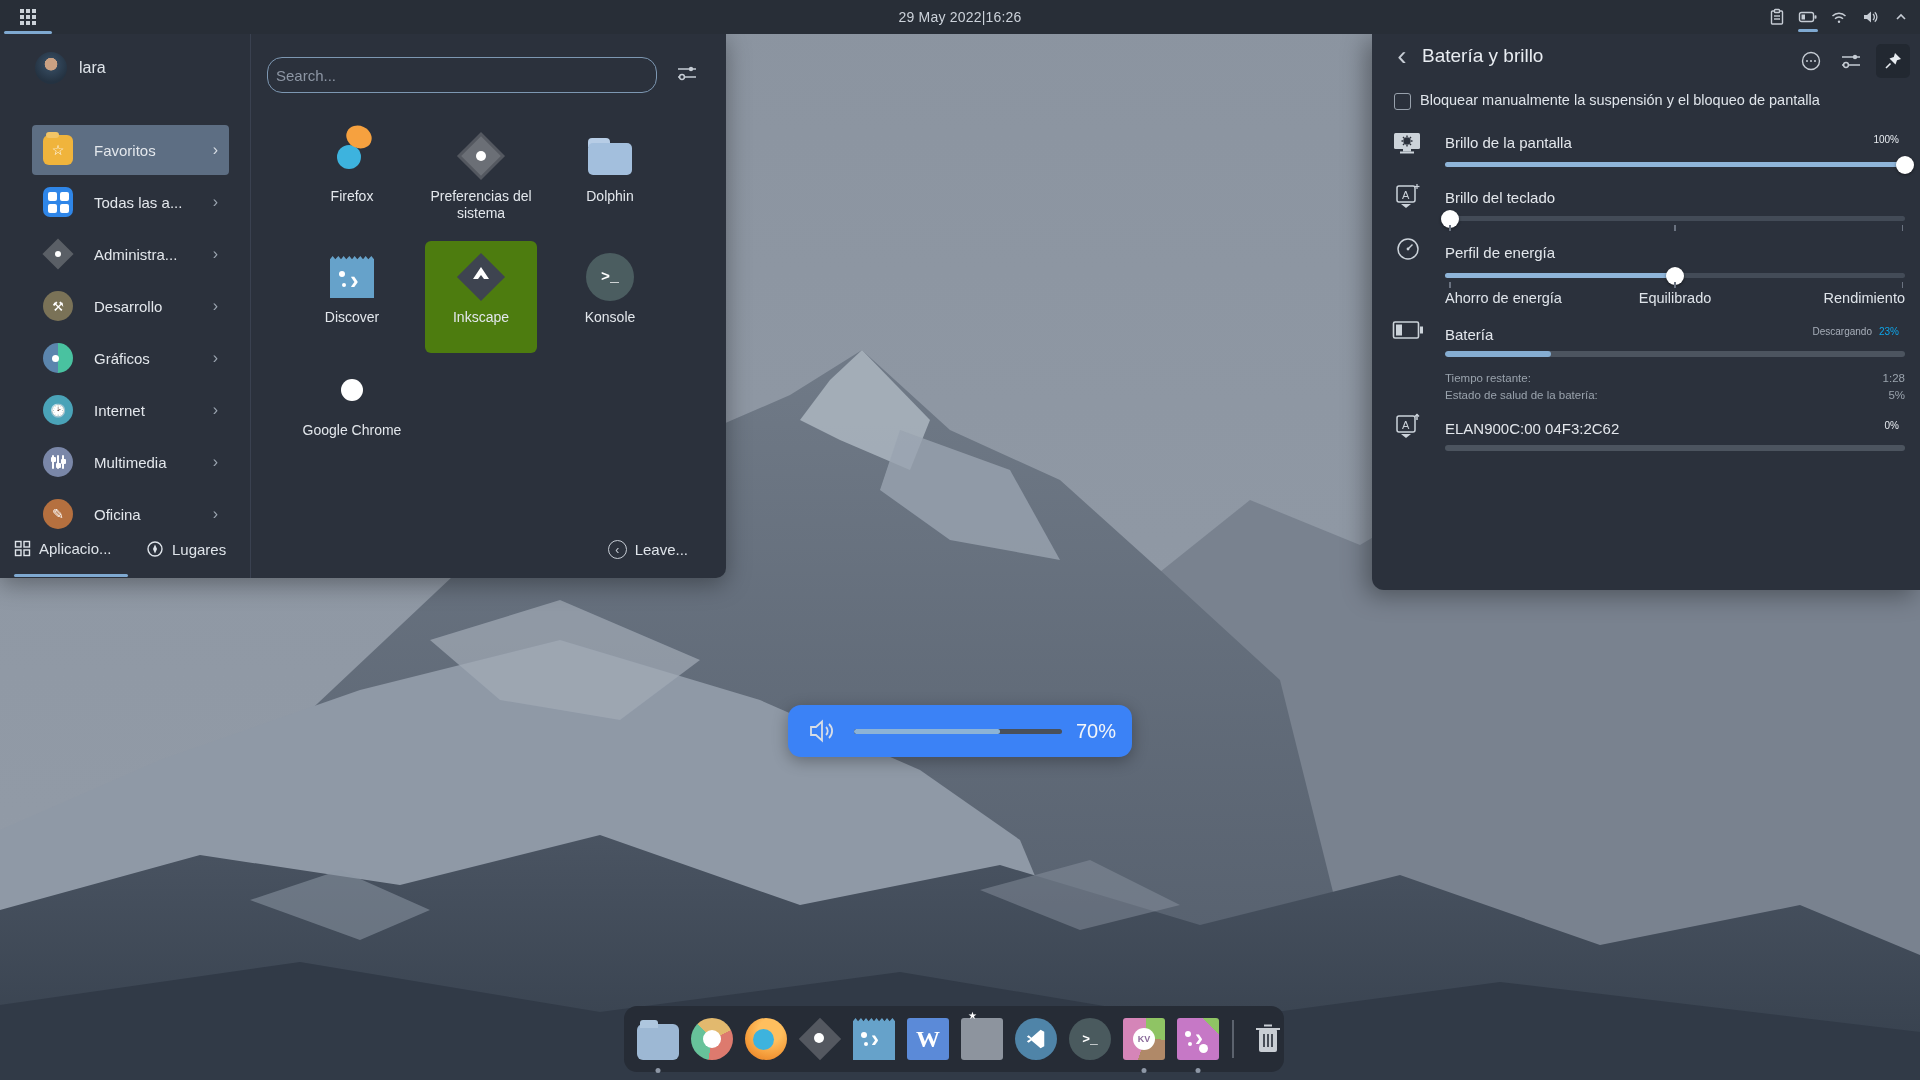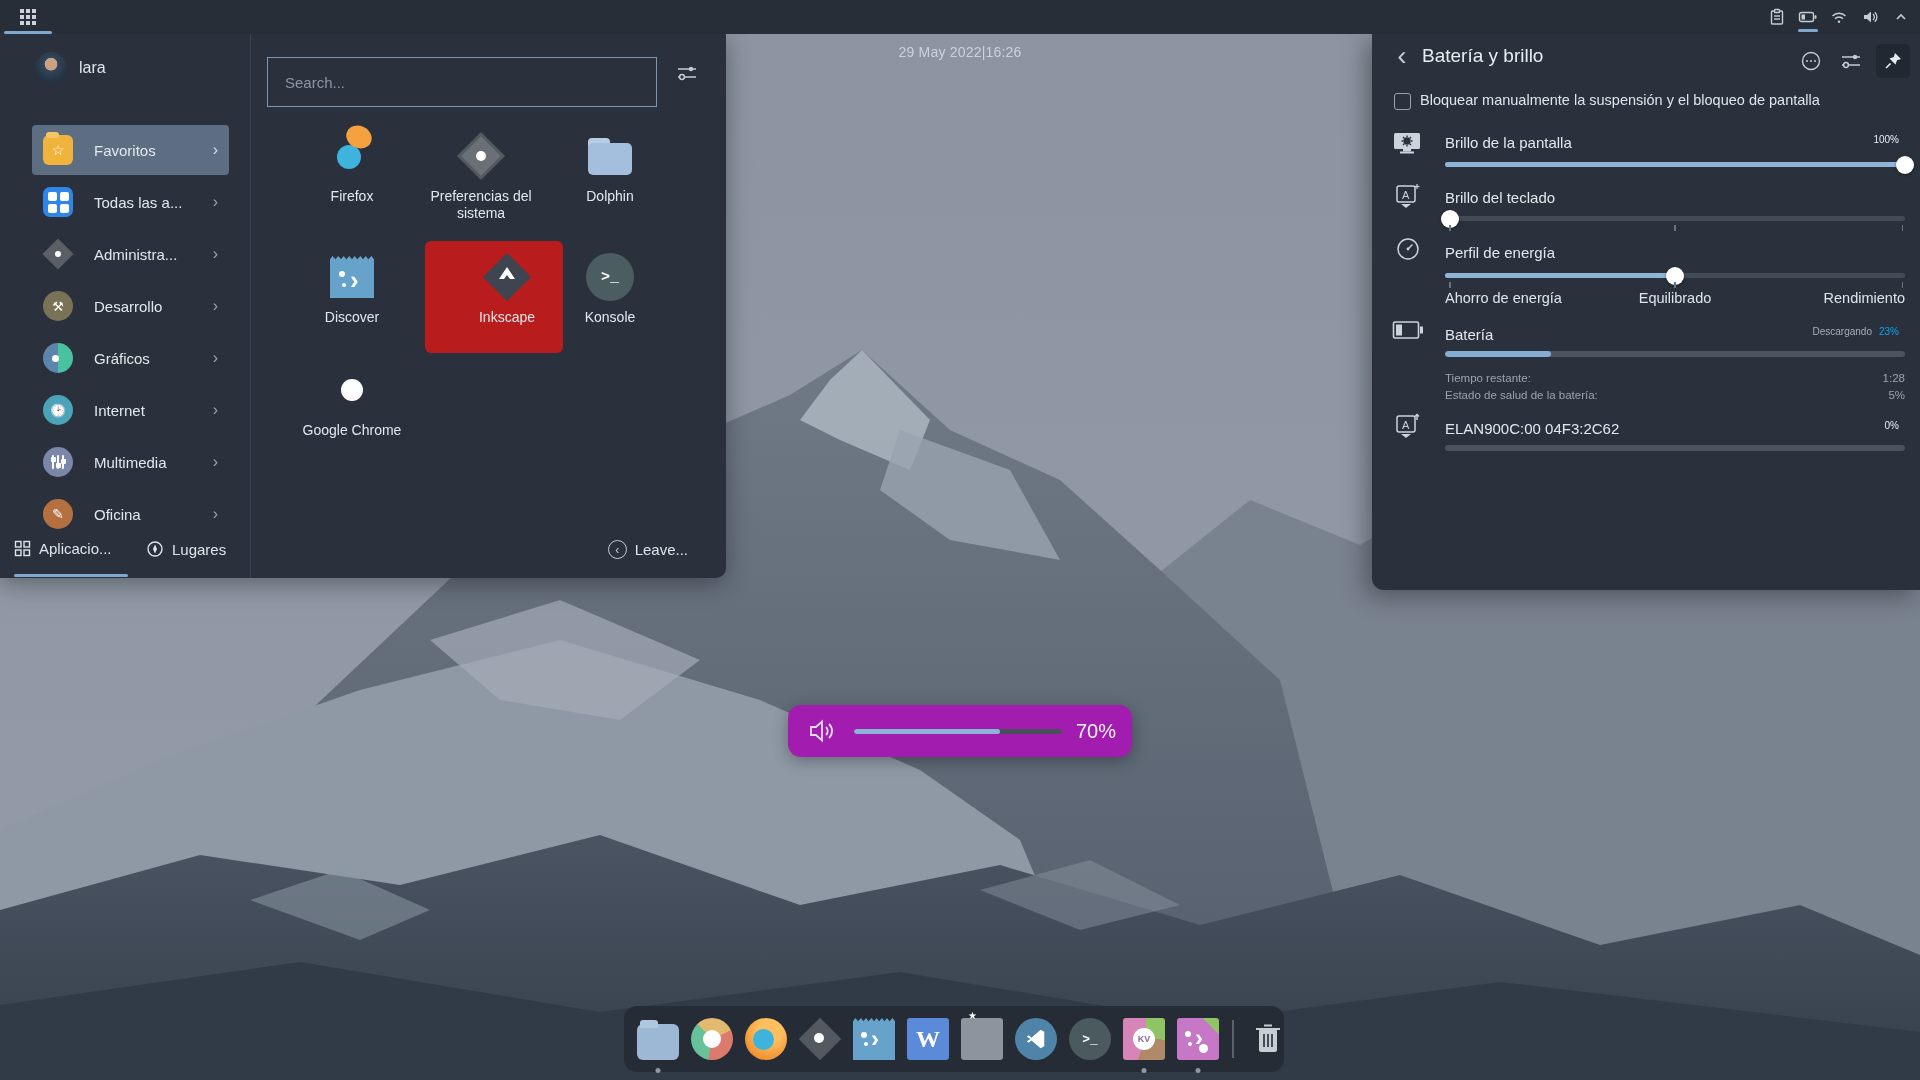--- a/index.html
+++ b/index.html
@@ -11,21 +11,21 @@
   
   #wallpaper{left:0;top:0;width:1920px;height:1080px;}
 
   
   #top-panel{left:0;top:0;width:1920px;height:34px;background:#282e37;z-index:40;}
   #launcher-btn{left:0;top:0;width:56px;height:34px;display:flex;align-items:center;justify-content:center;}
   #launcher-btn .grid9{display:grid;grid-template-columns:repeat(3,4px);grid-gap:2px;}
   #launcher-btn .grid9 i{width:4px;height:4px;background:#ccd2d9;}
   #launcher-underline{left:4px;top:31px;width:48px;height:3px;background:#7fa9d1;border-radius:2px;}
   #clock{left:0;top:0;width:1920px;height:34px;display:flex;align-items:center;justify-content:center;
-         color:#ccd2da;font-size:14px;letter-spacing:.2px;margin-top:35px;}
+         color:#ccd2da;font-size:14px;letter-spacing:.2px;}
   #tray{right:6px;top:0;height:34px;display:flex;align-items:center;gap:5px;z-index:41;}
   .tray-ic{width:26px;height:30px;display:flex;align-items:center;justify-content:center;position:relative;color:#c6ccd4;}
   .tray-underline{position:absolute;left:3px;bottom:0;width:20px;height:3px;background:#7fa9d1;border-radius:2px;}
 
   
   #launcher{left:0;top:34px;width:726px;height:544px;background:#2b313c;z-index:30;
             border-radius:0 0 10px 0;box-shadow:0 6px 24px rgba(0,0,0,.35);}
   #launcher .vdiv{left:250px;top:0;width:1px;height:544px;background:#3a4150;}
   #user-row{left:35px;top:18px;display:flex;align-items:center;gap:12px;}
   #avatar{width:32px;height:32px;border-radius:50%;overflow:hidden;
@@ -56,29 +56,29 @@
   .ci-gfx{background:linear-gradient(90deg,#5b85ad 50%,#49c2a0 50%);position:relative;}
   .ci-gfx:after{content:"";position:absolute;left:9px;top:12px;width:7px;height:7px;background:#fff;border-radius:50%;}
   .ci-net{background:#4aa3b8;font-size:13px;}
   .ci-mm{background:#7a87a8;display:flex;gap:3px;align-items:center;justify-content:center;}
   .ci-mm i{width:2px;height:14px;background:#fff;position:relative;border-radius:1px;}
   .ci-mm i:after{content:"";position:absolute;left:-1.5px;width:5px;height:5px;background:#fff;border-radius:1px;}
   .ci-mm i:nth-child(1):after{top:2px;} .ci-mm i:nth-child(2):after{top:8px;} .ci-mm i:nth-child(3):after{top:4px;}
   .ci-off{background:#b5703f;font-size:14px;}
 
   
-  #search-box{left:267px;top:23px;width:390px;height:50px;border:1px solid #7d97b2;border-radius:0;
-              background:transparent;color:#dfe4ea;font-size:15px;padding:0 17px;outline:none;box-sizing:border-box;
+  #search-box{left:267px;top:23px;width:390px;height:36px;border:1px solid #7d97b2;border-radius:15px;
+              background:transparent;color:#dfe4ea;font-size:15px;padding:0 8px;outline:none;box-sizing:border-box;
               font-family:"Liberation Sans",sans-serif;}
   #search-box::placeholder{color:#8d96a4;}
   #search-filter{left:676px;top:29px;color:#c6ccd4;}
 
   
   .tile{position:absolute;width:112px;height:112px;border-radius:6px;display:flex;flex-direction:column;align-items:center;}
-  .tile.sel{background:#b91c1c;padding-left:26px;}
+  .tile.sel{background:#4d7c0f;}
   .tile .aicon{margin-top:12px;width:48px;height:48px;position:relative;flex:none;}
   .tile .alabel{margin-top:8px;color:#e3e7ec;font-size:14px;text-align:center;line-height:17px;width:108px;}
 
   
   .ai-firefox{width:48px;height:48px;border-radius:50%;background:radial-gradient(circle at 60% 30%,#ffbf5e 0 30%,#f6a13f 60%,#e4761b 100%);position:relative;overflow:hidden;}
   .ai-firefox:after{content:"";position:absolute;left:9px;top:13px;width:24px;height:24px;border-radius:50%;background:#3db3de;}
   .ai-firefox:before{content:"";position:absolute;left:18px;top:-6px;width:26px;height:22px;border-radius:50%;background:#f6a13f;transform:rotate(25deg);z-index:1;}
   .ai-syssettings{position:relative;}
   .ai-syssettings:before{content:"";position:absolute;left:7px;top:7px;width:34px;height:34px;background:#545860;transform:rotate(45deg);}
   .ai-syssettings:after{content:"";position:absolute;left:10px;top:10px;width:28px;height:28px;background:#6b6f76;transform:rotate(45deg);}
@@ -132,21 +132,21 @@
   .tick{position:absolute;top:9px;width:1.5px;height:6px;background:#6a7280;}
   .plabel{position:absolute;font-size:14.5px;color:#dfe4ea;}
   .bar{position:absolute;left:73px;width:460px;height:6px;border-radius:3px;background:#4c545f;overflow:hidden;}
   .bar .bfill{height:6px;border-radius:3px;background:#85add2;}
   .dimlabel{position:absolute;left:73px;font-size:11.5px;color:#9aa3ad;}
   .dimvalue{position:absolute;right:15px;font-size:11.5px;color:#9aa3ad;text-align:right;}
   #bat-status{color:#a7aeb9;font-weight:normal;margin-right:7px;}
   #bat-pct{color:#0ea5e9;}
 
   
-  #osd{left:788px;top:705px;width:344px;height:52px;background:#a21caf;border-radius:13px;z-index:20;
+  #osd{left:788px;top:705px;width:344px;height:52px;background:#3b82f6;border-radius:13px;z-index:20;
        display:flex;align-items:center;box-shadow:0 4px 16px rgba(0,0,0,.3);}
   #osd-icon{margin-left:20px;color:#d9dee5;}
   #osd-track{margin-left:16px;width:208px;height:5px;border-radius:3px;background:#49505b;overflow:hidden;}
   #osd-fill{height:5px;border-radius:3px;background:#8cb3d6;}
   #osd-label{position:absolute;right:16px;top:0;height:52px;display:flex;align-items:center;color:#f2f5f8;font-size:20px;}
 
   
   #dock{left:624px;top:1006px;width:660px;height:66px;background:#262c36;border-radius:13px;z-index:20;
         display:flex;align-items:center;padding:0 12px;box-sizing:border-box;gap:10px;}
   .ditem{position:relative;width:44px;height:48px;display:flex;align-items:center;justify-content:center;flex:none;}

